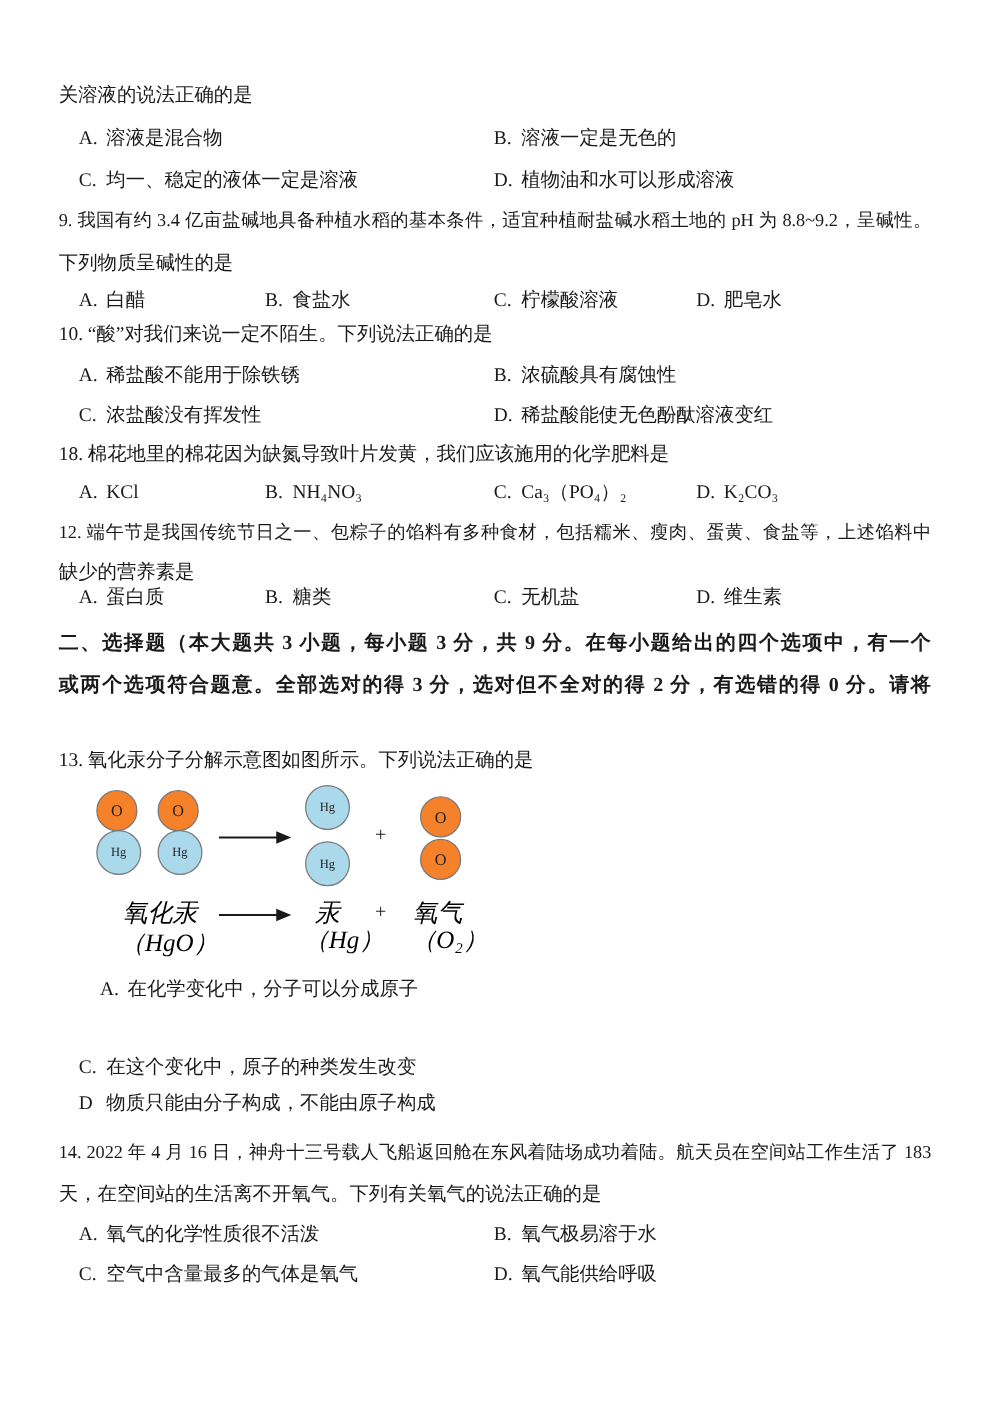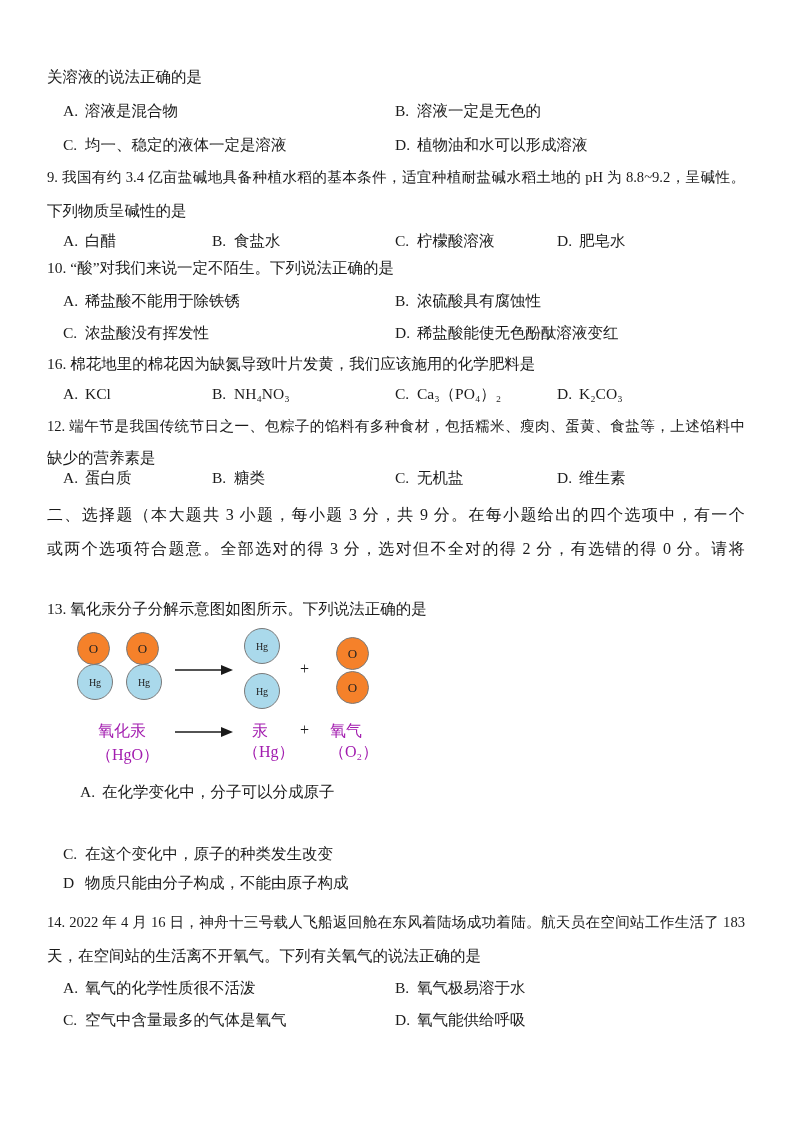--- a/index.html
+++ b/index.html
@@ -3,32 +3,32 @@
 <meta charset="utf-8">
 <style>
   html,body{margin:0;padding:0;background:#ffffff;}
   body{
     width:793px;height:1122px;position:relative;overflow:hidden;
     font-family:"Liberation Serif","DejaVu Serif",serif;color:#1a1a1a;
   }
   .page{position:absolute;inset:0;background:#ffffff;}
   .line{position:absolute;left:47px;font-size:15.5px;line-height:20px;white-space:nowrap;}
   .just{width:698px;white-space:normal;text-align:justify;text-align-last:justify;font-size:14.6px;}
-  .bold{font-weight:400;font-size:16px;letter-spacing:0.3px;}
+  .bold{font-weight:700;font-size:16px;letter-spacing:0.3px;}
   .opt{position:absolute;font-size:15.5px;line-height:20px;white-space:nowrap;}
   .opt .ol{display:inline-block;min-width:22px;}
   .diagram{position:absolute;left:75px;top:628px;width:330px;height:148px;}
   .atom{
     position:absolute;border:1px solid #7a7a7a;border-radius:50%;
     display:flex;align-items:center;justify-content:center;
     font-size:13px;color:#222;box-sizing:border-box;
   }
   .atom.o{width:33px;height:33px;}
   .atom.hg{width:36px;height:36px;font-size:10px;}
-  .dgtext{position:absolute;font-size:16px;line-height:18px;white-space:nowrap;color:#a21caf;}
+  .dgtext{position:absolute;font-size:20px;line-height:18px;white-space:nowrap;color:#000000;font-style:italic;}
   .arrow{position:absolute;}
   .plus{position:absolute;font-size:16px;color:#1a1a1a;}
 </style>
 </head>
 <body>
 
 <div class="page">
 
   <div class="line" style="top:67px">关溶液的说法正确的是</div>
   <div class="opt" style="left:63px;top:101px"><span class="ol">A.</span><span>溶液是混合物</span></div>
@@ -42,21 +42,21 @@
   <div class="opt" style="left:212px;top:231px"><span class="ol">B.</span><span>食盐水</span></div>
   <div class="opt" style="left:395px;top:231px"><span class="ol">C.</span><span>柠檬酸溶液</span></div>
   <div class="opt" style="left:557px;top:231px"><span class="ol">D.</span><span>肥皂水</span></div>
 
   <div class="line" style="top:258px">10. “酸”对我们来说一定不陌生。下列说法正确的是</div>
   <div class="opt" style="left:63px;top:291px"><span class="ol">A.</span><span>稀盐酸不能用于除铁锈</span></div>
   <div class="opt" style="left:395px;top:291px"><span class="ol">B.</span><span>浓硫酸具有腐蚀性</span></div>
   <div class="opt" style="left:63px;top:323px"><span class="ol">C.</span><span>浓盐酸没有挥发性</span></div>
   <div class="opt" style="left:395px;top:323px"><span class="ol">D.</span><span>稀盐酸能使无色酚酞溶液变红</span></div>
 
-  <div class="line" style="top:354px">16. 棉花地里的棉花因为缺氮导致叶片发黄，我们应该施用的化学肥料是</div>
+  <div class="line" style="top:354px">18. 棉花地里的棉花因为缺氮导致叶片发黄，我们应该施用的化学肥料是</div>
   <div class="opt" style="left:63px;top:384px"><span class="ol">A.</span><span>KCl</span></div>
   <div class="opt" style="left:212px;top:384px"><span class="ol">B.</span><span>NH₄NO₃</span></div>
   <div class="opt" style="left:395px;top:384px"><span class="ol">C.</span><span>Ca₃（PO₄）₂</span></div>
   <div class="opt" style="left:557px;top:384px"><span class="ol">D.</span><span>K₂CO₃</span></div>
 
   <div class="line just" style="top:416px">12. 端午节是我国传统节日之一、包粽子的馅料有多种食材，包括糯米、瘦肉、蛋黄、食盐等，上述馅料中</div>
   <div class="line" style="top:448px">缺少的营养素是</div>
   <div class="opt" style="left:63px;top:468px"><span class="ol">A.</span><span>蛋白质</span></div>
   <div class="opt" style="left:212px;top:468px"><span class="ol">B.</span><span>糖类</span></div>
   <div class="opt" style="left:395px;top:468px"><span class="ol">C.</span><span>无机盐</span></div>

